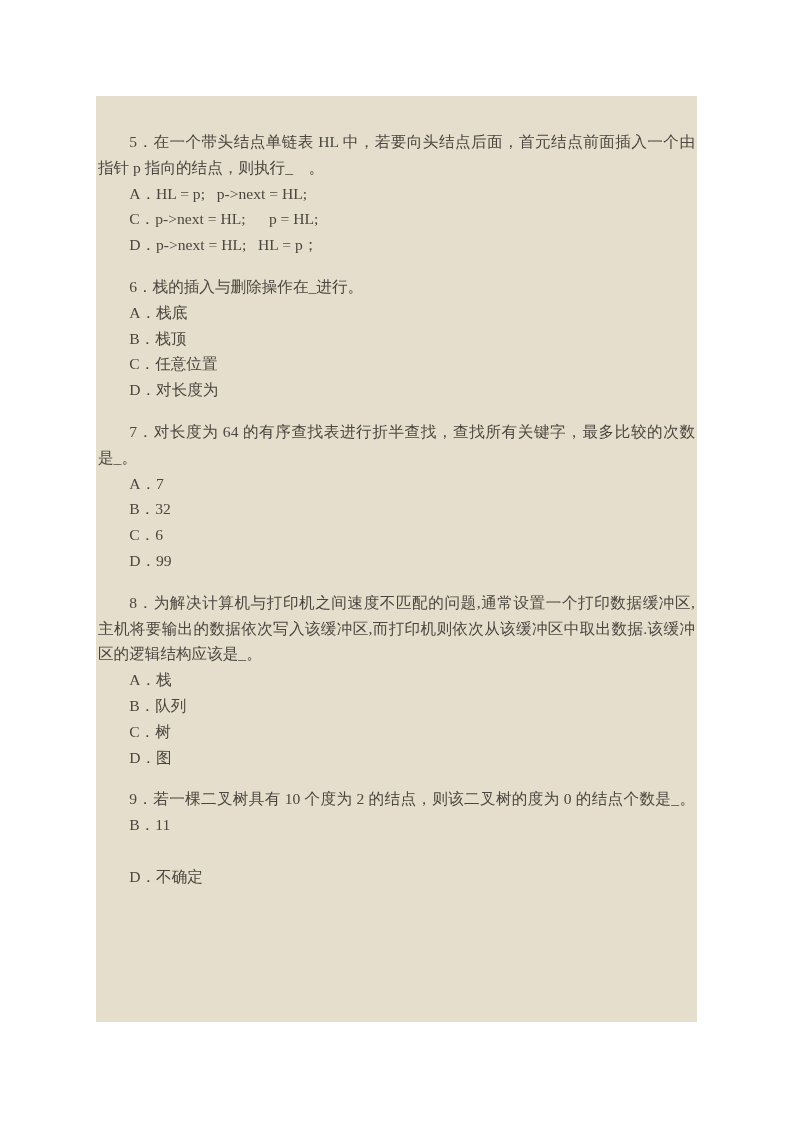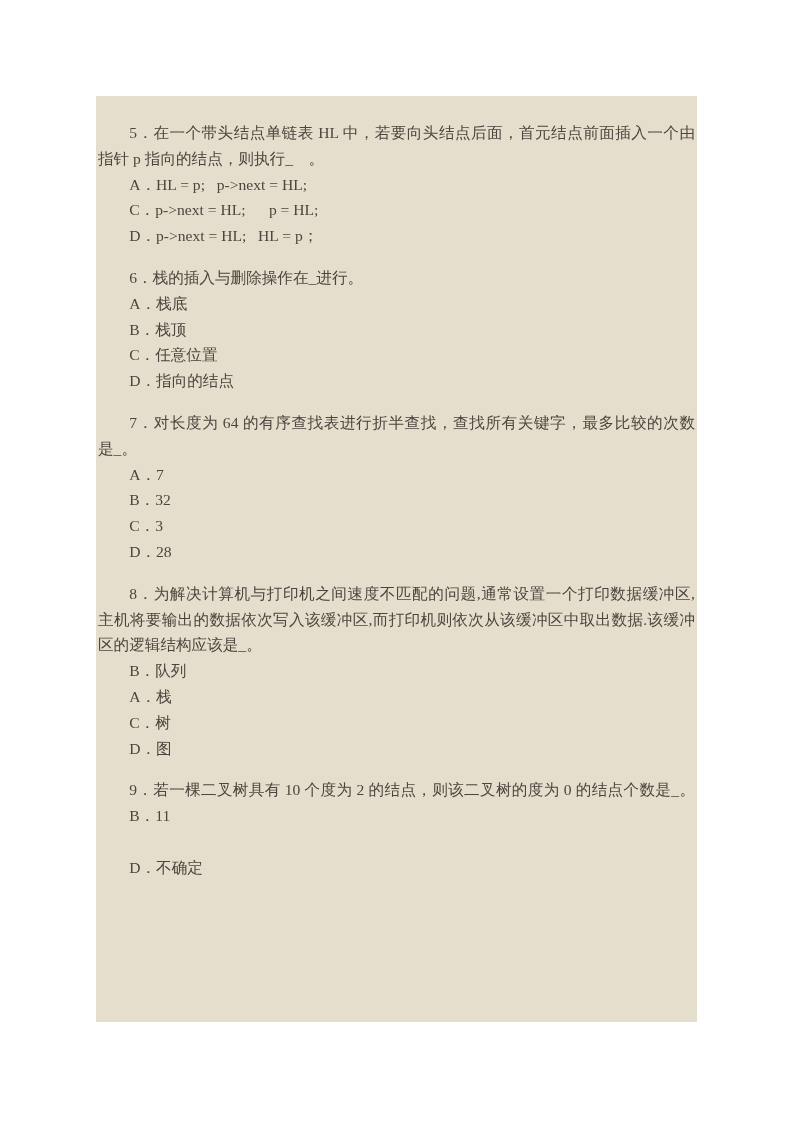--- a/index.html
+++ b/index.html
@@ -14,21 +14,21 @@
     font-family: "Liberation Serif", "DejaVu Serif", serif;
   }
   .paper {
     position: absolute;
     left: 96px;
     top: 96px;
     width: 601px;
     height: 926px;
     background: #e5decc;
     box-sizing: border-box;
-    padding: 24px 2px 0 2px;
+    padding: 33px 2px 0 2px;
     overflow: hidden;
     color: #4a463f;
     font-size: 15.6px;
     font-family: Liberation Serif, serif;
   }
   .q + .q { margin-top: 16px; }
   .ln {
     line-height: 25.8px;
     min-height: 25.8px;
     white-space: pre;
@@ -54,38 +54,38 @@
     <div class="ln opt">A．HL = p;   p-&gt;next = HL;</div>
     <div class="ln opt">C．p-&gt;next = HL;      p = HL;</div>
     <div class="ln opt">D．p-&gt;next = HL;   HL = p；</div>
   </section>
 
   <section class="q">
     <div class="ln indent">6．栈的插入与删除操作在_进行。</div>
     <div class="ln opt">A．栈底</div>
     <div class="ln opt">B．栈顶</div>
     <div class="ln opt">C．任意位置</div>
-    <div class="ln opt">D．指向的结点</div>
+    <div class="ln opt">D．对长度为</div>
   </section>
 
   <section class="q">
     <div class="ln indent full">7．对长度为 64 的有序查找表进行折半查找，查找所有关键字，最多比较的次数</div>
     <div class="ln">是_。</div>
     <div class="ln opt">A．7</div>
     <div class="ln opt">B．32</div>
-    <div class="ln opt">C．3</div>
-    <div class="ln opt">D．28</div>
+    <div class="ln opt">C．6</div>
+    <div class="ln opt">D．99</div>
   </section>
 
   <section class="q">
     <div class="ln indent full">8．为解决计算机与打印机之间速度不匹配的问题,通常设置一个打印数据缓冲区,</div>
     <div class="ln full">主机将要输出的数据依次写入该缓冲区,而打印机则依次从该缓冲区中取出数据.该缓冲</div>
     <div class="ln">区的逻辑结构应该是_。</div>
+    <div class="ln opt">A．栈</div>
     <div class="ln opt">B．队列</div>
-    <div class="ln opt">A．栈</div>
     <div class="ln opt">C．树</div>
     <div class="ln opt">D．图</div>
   </section>
 
   <section class="q">
     <div class="ln indent full">9．若一棵二叉树具有 10 个度为 2 的结点，则该二叉树的度为 0 的结点个数是_。</div>
     <div class="ln opt">B．11</div>
     <div class="ln blank"></div>
     <div class="ln opt">D．不确定</div>
   </section>

